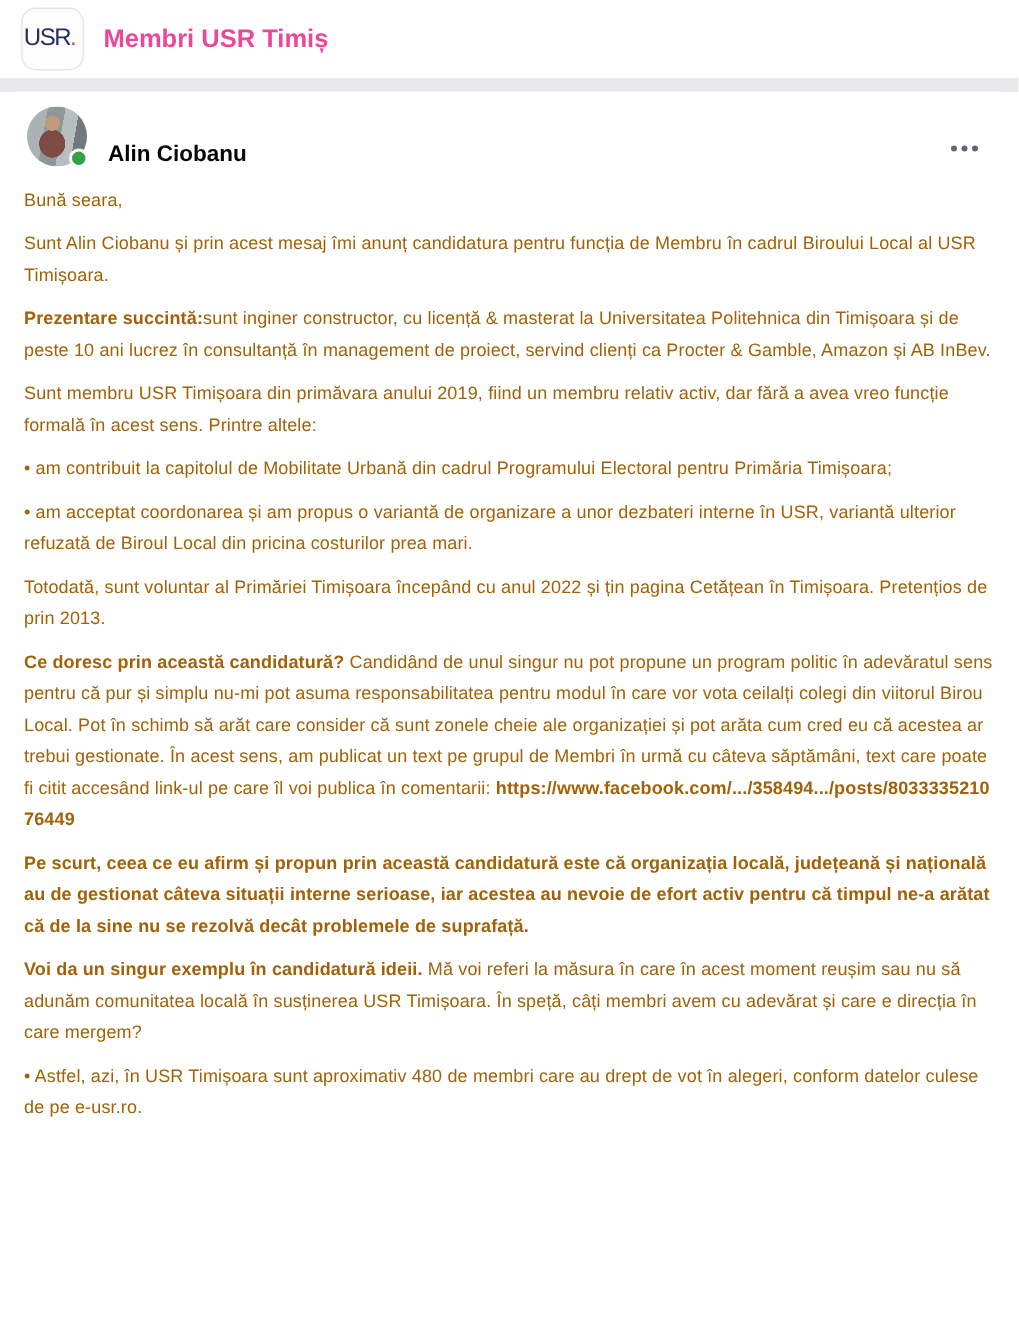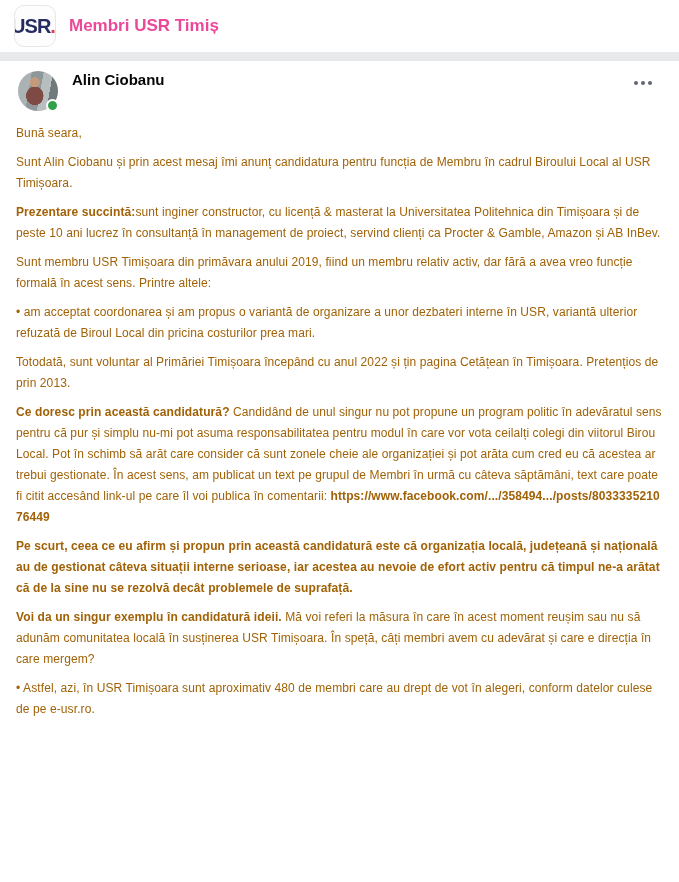--- a/index.html
+++ b/index.html
@@ -5,34 +5,34 @@
   * { margin:0; padding:0; box-sizing:border-box; }
   html,body { width:679px; height:882px; overflow:hidden; background:#fff;
     font-family:"Liberation Sans", sans-serif; }
 
   
   .topbar { height:52px; display:flex; align-items:center; gap:13px;
     padding:0 14px; background:#fff; }
   .logo-tile { width:42px; height:42px; flex:0 0 42px; border:1px solid #e4e6e9;
     border-radius:10px; background:#fdfdfd; display:flex; align-items:center;
     justify-content:center; overflow:hidden; cursor:pointer; }
-  .logo-text { font-weight:bold; font-size:20px; letter-spacing:-1px;
+  .logo-text { font-weight:normal; font-size:16px; letter-spacing:-1px;
     color:#262c5f; margin-left:-4px; white-space:nowrap; }
   .logo-dot { color:#e0404b; }
   .group-title { font-size:17px; font-weight:700; color:#ec4899; cursor:pointer; }
 
   
   .card-wrap { height:830px;
     background:linear-gradient(to bottom, #e8e9eb 9px, #ffffff 9px);
     padding:9px 3px 0; }
   .card { background:#fff; border-radius:10px 10px 0 0; height:100%;
     overflow:hidden; }
 
   
-  .post-header { display:flex; align-items:flex-start; padding:10px 18px 0 15px; }
+  .post-header { display:flex; align-items:flex-end; padding:10px 18px 0 15px; }
   .avatar-wrap { position:relative; width:40px; height:40px; flex:0 0 40px;
     cursor:pointer; }
   .avatar { width:40px; height:40px; border-radius:50%; overflow:hidden;
     background:
       radial-gradient(circle at 42% 28%, #c49a7c 0 13%, rgba(0,0,0,0) 14%),
       radial-gradient(ellipse at 42% 62%, #7d4a44 0 26%, rgba(0,0,0,0) 27%),
       linear-gradient(100deg, #aab2b4 0 30%, #8e979a 30% 55%, #b8bdbf 55% 75%, #70797b 75%);
   }
   .online-dot { position:absolute; right:-1px; bottom:-1px; width:13px; height:13px;
     border-radius:50%; background:#31a24c; border:2px solid #fff; }
@@ -72,20 +72,21 @@
         <span class="dot"></span>
         <span class="dot"></span>
       </button>
     </div>
 
     <div class="post-body">
         <p class="para"><span>Bună seara,</span></p>
         <p class="para"><span>Sunt Alin Ciobanu și prin acest mesaj îmi anunț candidatura pentru funcția de Membru în cadrul Biroului Local al USR Timișoara.</span></p>
         <p class="para"><span class="b">Prezentare succintă:</span><span>sunt inginer constructor, cu licență &amp; masterat la Universitatea Politehnica din Timișoara și de peste 10 ani lucrez în consultanță în management de proiect, servind clienți ca Procter &amp; Gamble, Amazon și AB InBev.</span></p>
         <p class="para"><span>Sunt membru USR Timișoara din primăvara anului 2019, fiind un membru relativ activ, dar fără a avea vreo funcție formală în acest sens. Printre altele:</span></p>
+        <p class="para"><span>• am contribuit la capitolul de Mobilitate Urbană din cadrul Programului Electoral pentru Primăria Timișoara;</span></p>
         <p class="para"><span>• am acceptat coordonarea și am propus o variantă de organizare a unor dezbateri interne în USR, variantă ulterior refuzată de Biroul Local din pricina costurilor prea mari.</span></p>
         <p class="para"><span>Totodată, sunt voluntar al Primăriei Timișoara începând cu anul 2022 și țin pagina Cetățean în Timișoara. Pretențios de prin 2013.</span></p>
         <p class="para"><span class="b">Ce doresc prin această candidatură?</span><span> Candidând de unul singur nu pot propune un program politic în adevăratul sens pentru că pur și simplu nu-mi pot asuma responsabilitatea pentru modul în care vor vota ceilalți colegi din viitorul Birou Local. Pot în schimb să arăt care consider că sunt zonele cheie ale organizației și pot arăta cum cred eu că acestea ar trebui gestionate. În acest sens, am publicat un text pe grupul de Membri în urmă cu câteva săptămâni, text care poate fi citit accesând link-ul pe care îl voi publica în comentarii: </span><span class="url">https://www.facebook.com/.../358494.../posts/803333521076449</span></p>
         <p class="para"><span class="b">Pe scurt, ceea ce eu afirm și propun prin această candidatură este că organizația locală, județeană și națională au de gestionat câteva situații interne serioase, iar acestea au nevoie de efort activ pentru că timpul ne-a arătat că de la sine nu se rezolvă decât problemele de suprafață.</span></p>
         <p class="para"><span class="b">Voi da un singur exemplu în candidatură ideii.</span><span> Mă voi referi la măsura în care în acest moment reușim sau nu să adunăm comunitatea locală în susținerea USR Timișoara. În speță, câți membri avem cu adevărat și care e direcția în care mergem?</span></p>
         <p class="para"><span>• Astfel, azi, în USR Timișoara sunt aproximativ 480 de membri care au drept de vot în alegeri, conform datelor culese de pe e-usr.ro.</span></p>
       </div>
 
   </div>
 </div>

